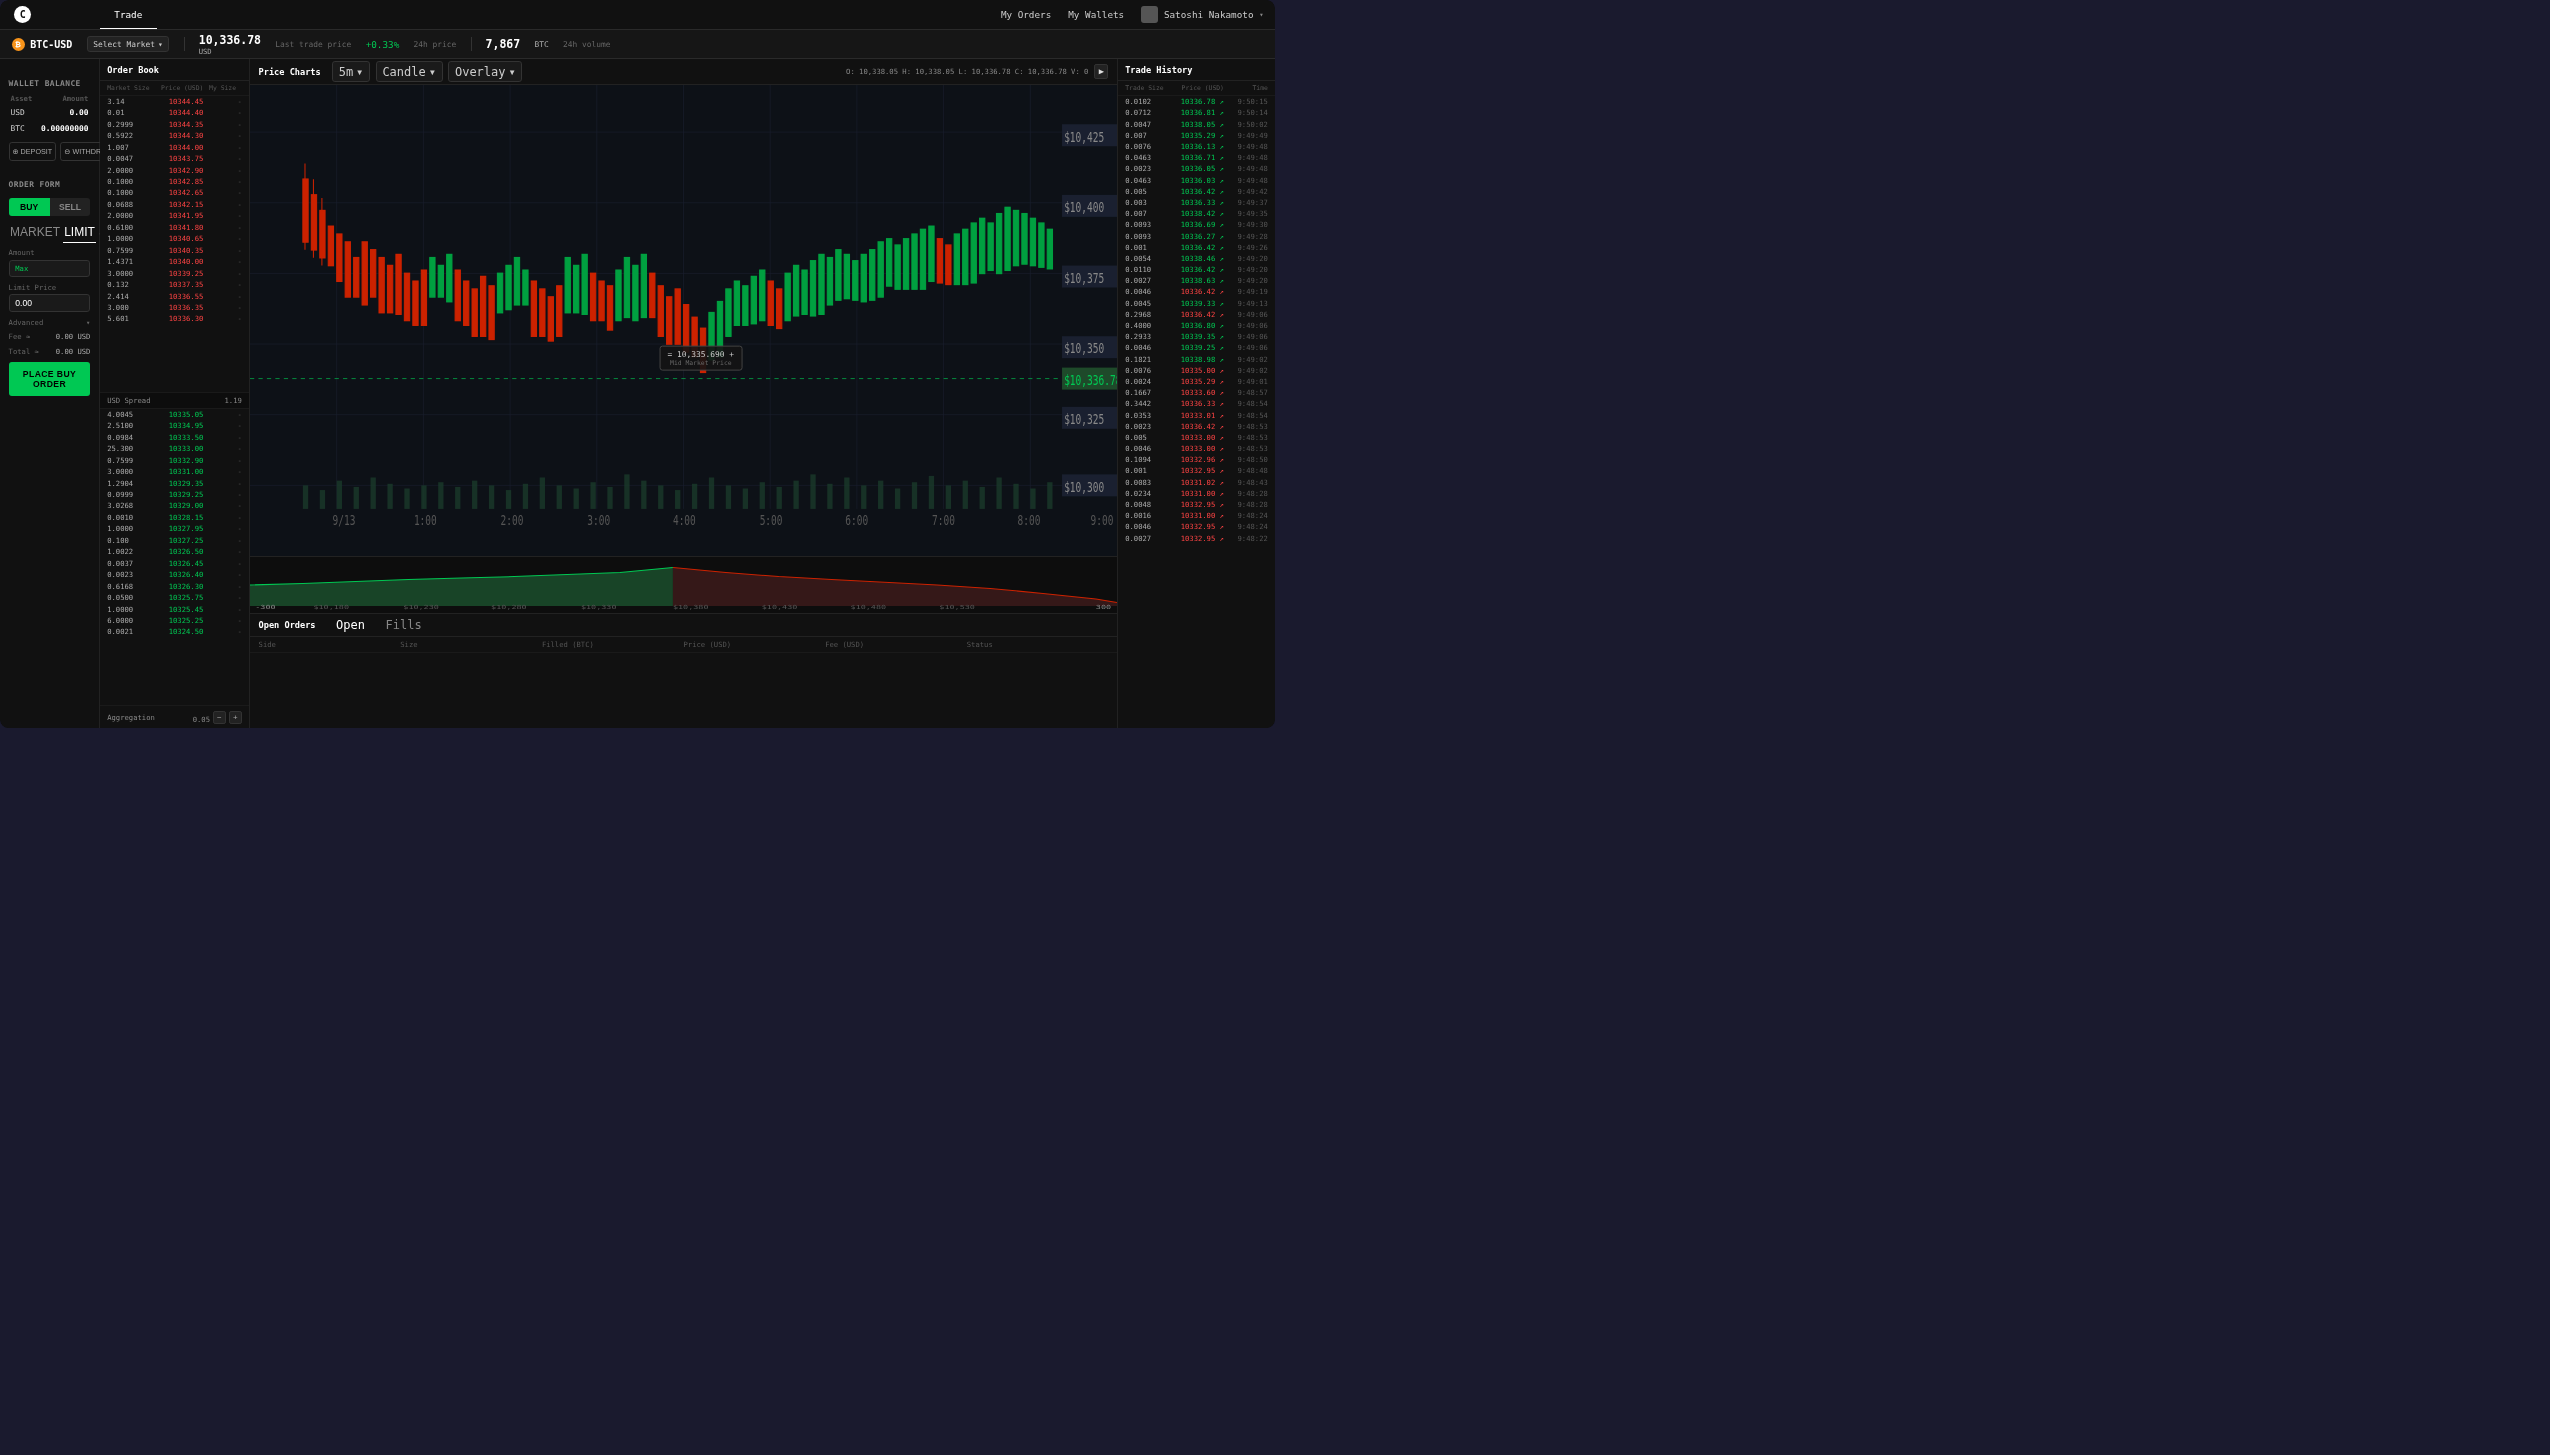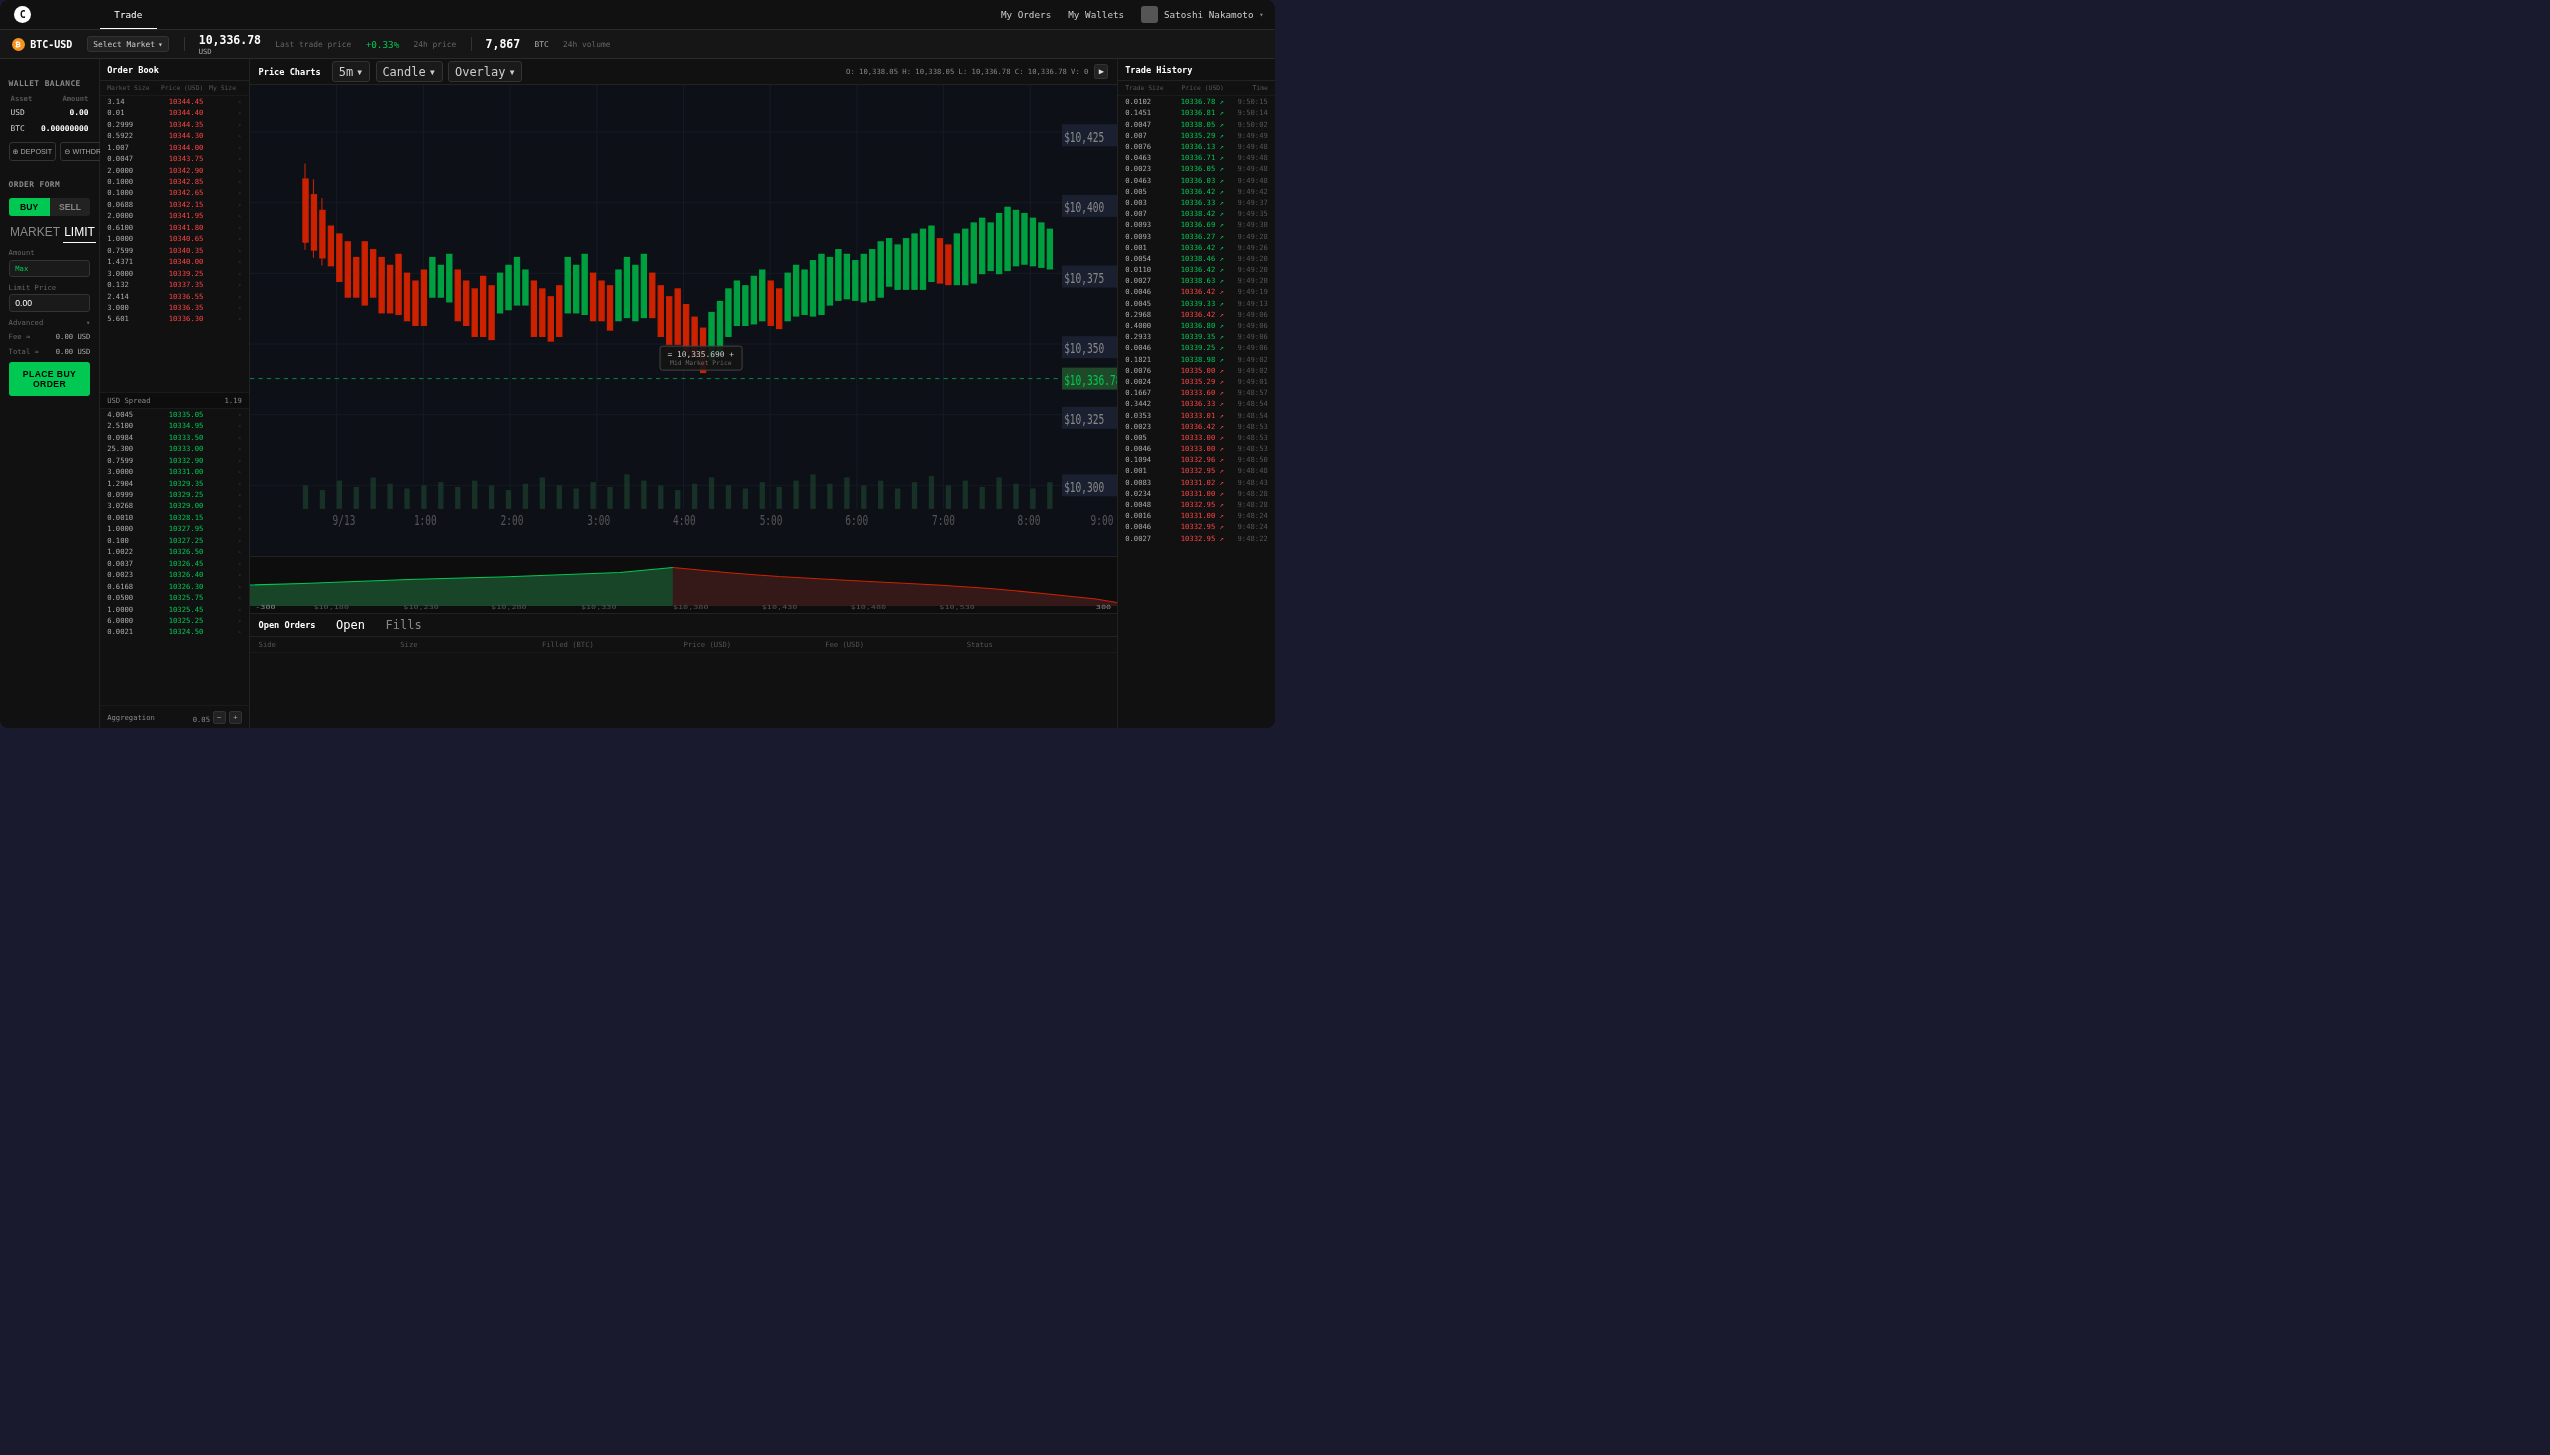--- a/index.html
+++ b/index.html
@@ -1119,21 +1119,21 @@
         <span>Time</span>
       </div>
       <div class="th-rows" id="th-rows">
 
       <div class="th-row">
             <span class="th-size">0.0102</span>
     <span class="th-price-up">10336.78 ↗</span>
     <span class="th-time">9:50:15</span>
           </div>
           <div class="th-row">
-            <span class="th-size">0.1451</span>
+            <span class="th-size">0.0712</span>
     <span class="th-price-up">10336.81 ↗</span>
     <span class="th-time">9:50:14</span>
           </div>
           <div class="th-row">
             <span class="th-size">0.0047</span>
     <span class="th-price-up">10338.05 ↗</span>
     <span class="th-time">9:50:02</span>
           </div>
           <div class="th-row">
             <span class="th-size">0.007</span>

